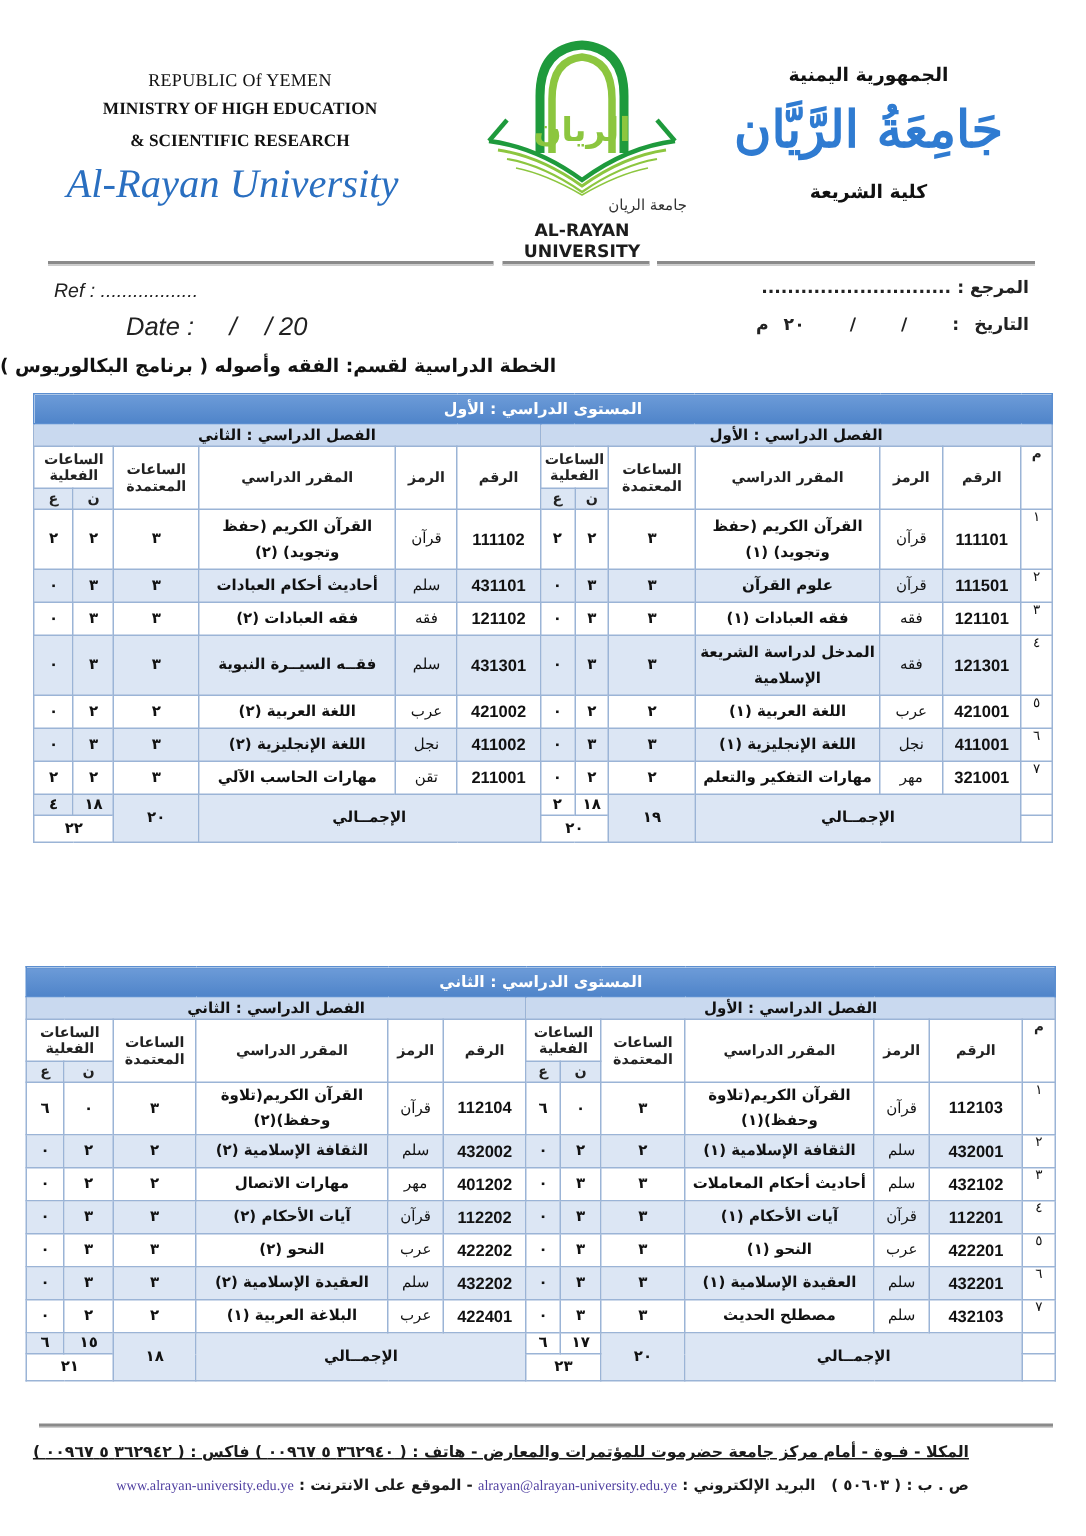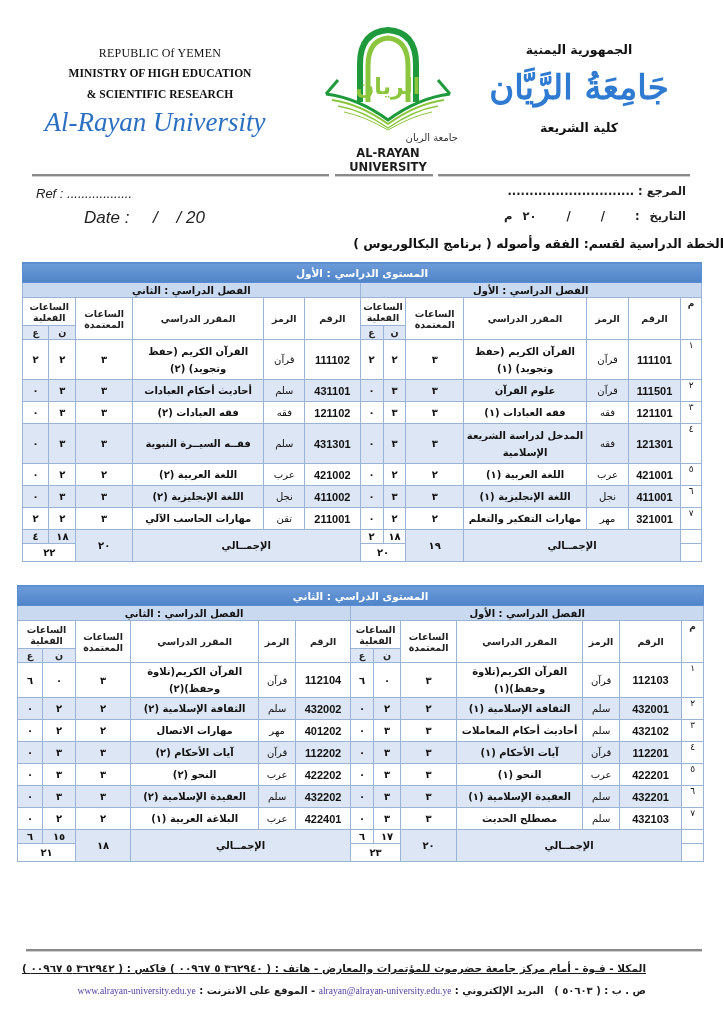--- a/index.html
+++ b/index.html
@@ -25,21 +25,21 @@
   .hdr-right .rfac { font-size: 12.5px; font-weight: bold; height: 24px; line-height: 24px; margin-top: 6px; }
 
   .hdr-rule { position: absolute; top: 174px; height: 3px; background: #8a8a8a; border-bottom: 1px solid #cfcfcf; }
 
   
   .ref-en { position: absolute; left: 36px; top: 186px; font-family: "Liberation Sans", sans-serif; font-style: italic; font-size: 13px; color: #222; }
   .date-en { position: absolute; left: 36px; top: 208px; font-family: "Liberation Sans", sans-serif; font-style: italic; font-size: 17px; color: #222; margin-left: 48px; }
   .ref-ar { position: absolute; right: 38px; top: 184px; direction: rtl; font-size: 11.5px; font-weight: bold; color: #222; }
   .date-ar { position: absolute; right: 38px; top: 209px; direction: rtl; font-size: 11.5px; font-weight: bold; color: #222; word-spacing: 6px; }
 
-  .plan-title { position: absolute; left: 0; width: 724px; top: 236px; text-align: right; direction: rtl; font-size: 12.5px; font-weight: bold; color: #111; }
+  .plan-title { position: absolute; left: 0; width: 724px; top: 236px; text-align: left; direction: rtl; font-size: 12.5px; font-weight: bold; color: #111; }
 
   
   .level-table { position: absolute; border-collapse: collapse; table-layout: fixed; direction: rtl; font-size: 10px; }
   .level-table td { border: 1px solid #9bb4d6; text-align: center; vertical-align: middle; padding: 0 2px; overflow: hidden; }
   .level-table .lvl-head td { background: #5b8ed0; color: #fff; font-weight: bold; height: 20px; font-size: 10.5px; border-color: #5b8ed0; background: linear-gradient(#6c9bd8, #4f84c9); }
   .level-table .sem-head td { background: #c9d9ef; font-weight: bold; height: 15px; font-size: 10px; }
   .level-table .col-head td { background: #ffffff; font-weight: bold; color: #222; font-size: 9.5px; }
   .level-table .col-head td.sub { background: #dce6f4; }
   .level-table tr.row-w td { background: #ffffff; }
   .level-table tr.row-b td { background: #dce6f4; }
@@ -268,21 +268,21 @@
     <td>٤</td>
   </tr>
   <tr class="total" style="height:18px;">
     <td class="blank"></td>
     <td colspan="2" class="wht">٢٠</td>
     <td colspan="2" class="wht">٢٢</td>
   </tr>
 </tbody>
   </table>
 
-<table class="level-table" style="left:17px; top:585px; width:686px;">
+<table class="level-table" style="left:17px; top:644px; width:686px;">
   <colgroup>
     <col style="width:22px">
       <col style="width:62px">
       <col style="width:37px">
       <col style="width:126px">
       <col style="width:56px">
       <col style="width:27px">
       <col style="width:23px">
     <col style="width:55px">
       <col style="width:37px">

